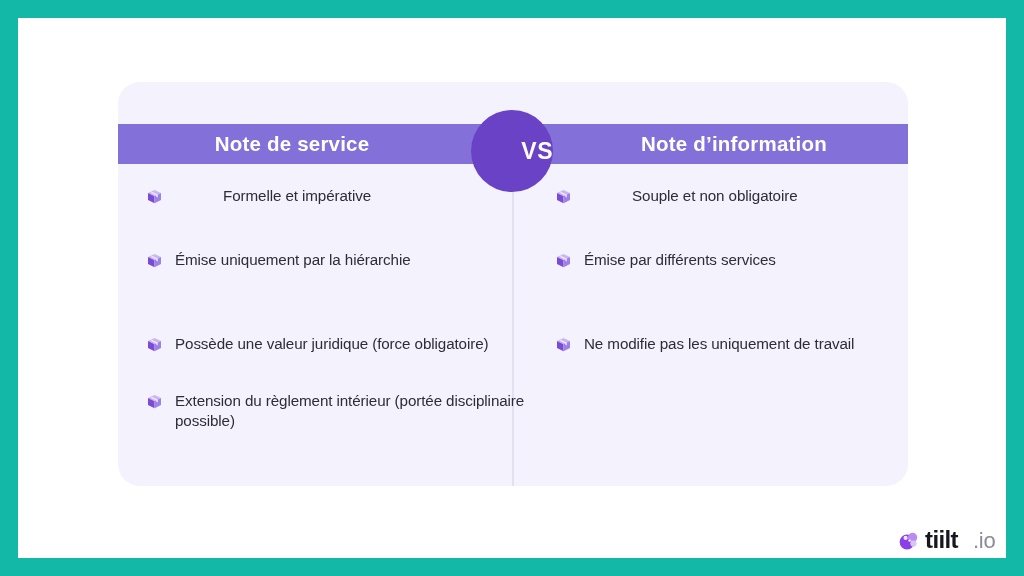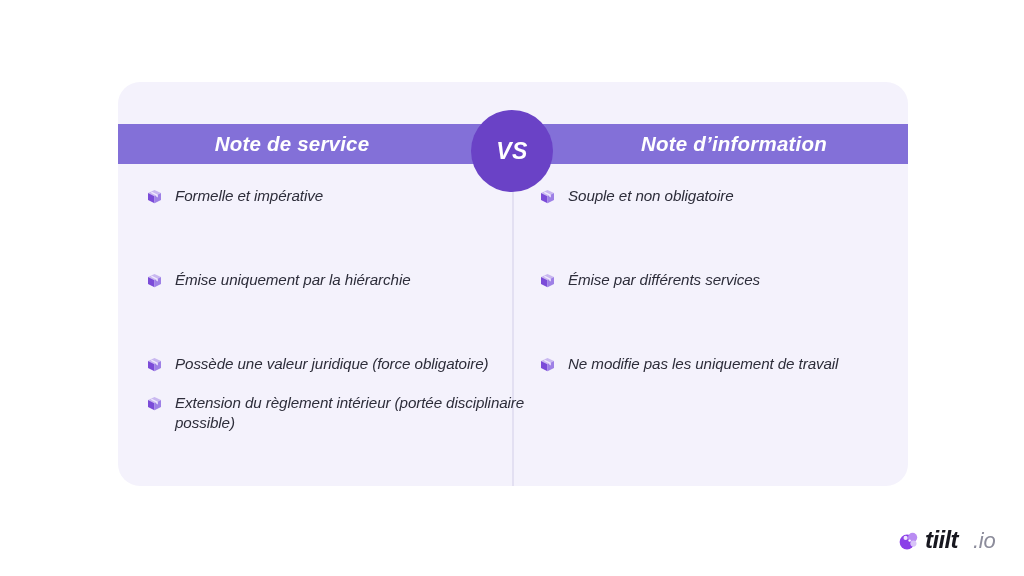--- a/index.html
+++ b/index.html
@@ -14,22 +14,21 @@
     font-family: "Liberation Sans", sans-serif;
     background: #7B3FF2;
   }
 
   
   .frame {
     position: absolute;
     left: 0; top: 0;
     width: 1024px;
     height: 576px;
-    background: #ffffff;
-    font-style: italic;
+    background: #14b8a6;
   }
 
   .page {
     position: absolute;
     left: 18px;
     top: 18px;
     width: 988px;
     height: 540px;
     background: #FFFFFF;
   }
@@ -82,38 +81,38 @@
   .vs-circle {
     position: absolute;
     left: 353px;   
     top: 28px;     
     width: 82px;
     height: 82px;
     border-radius: 50%;
     background: #6A42C6;
     display: flex;
     align-items: center;
-    justify-content: center;
+    justify-content: flex-end;
     z-index: 5;
   }
   .vs-circle span {
     color: #FFFFFF;
     font-size: 23px;
     font-weight: bold;
     letter-spacing: 0.5px;
   }
 
   
   .col {
     position: absolute;
     top: 104px;    
     width: 380px;
   }
   .col.left  { left: 27px; }   
-  .col.right { left: 420px; text-align: center; }  
+  .col.right { left: 436px; text-align: center; }  
 
   .list-item {
     display: flex;
     align-items: flex-start;
     margin-bottom: 31px;
   }
   .list-item:last-child { margin-bottom: 0; }
 
   .bullet-icon {
     flex: 0 0 auto;
@@ -126,23 +125,23 @@
   .bullet-icon svg { display: block; }
 
   .item-text {
     color: #2D2D3A;
     font-size: 15.2px;
     line-height: 1.33;
     letter-spacing: -0.1px;
   }
 
   
-  .col .list-item:nth-child(1) { margin-bottom: 64px; }
+  .col .list-item:nth-child(1) { margin-bottom: 44px; gap: 48px; }
   .col .list-item:nth-child(2) { margin-bottom: 64px; }
-  .col .list-item:nth-child(3) { margin-bottom: 18px; }
+  .col .list-item:nth-child(3) { margin-bottom: 36px; }
 
   
   .logo {
     position: absolute;
     left: 880px;   
     top: 510px;    
     display: flex;
     align-items: flex-end;
   }
   .logo-mark { width: 22px; height: 22px; margin-right: 5px; }

